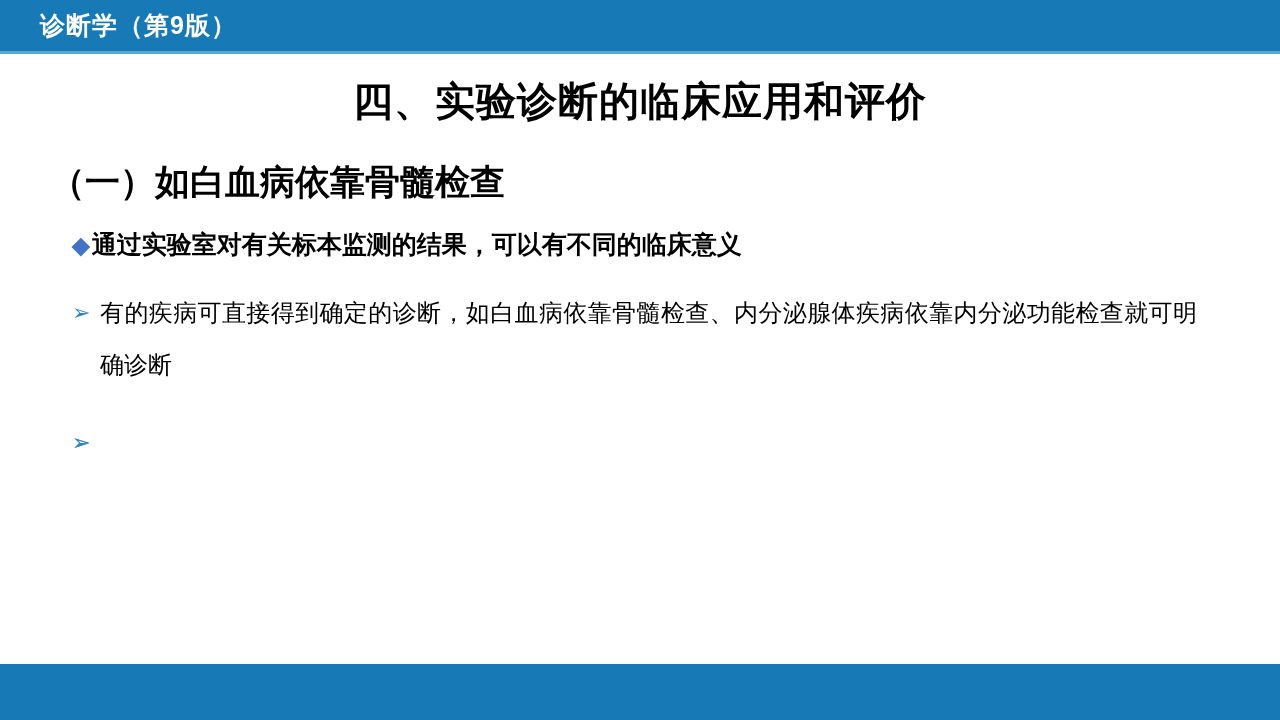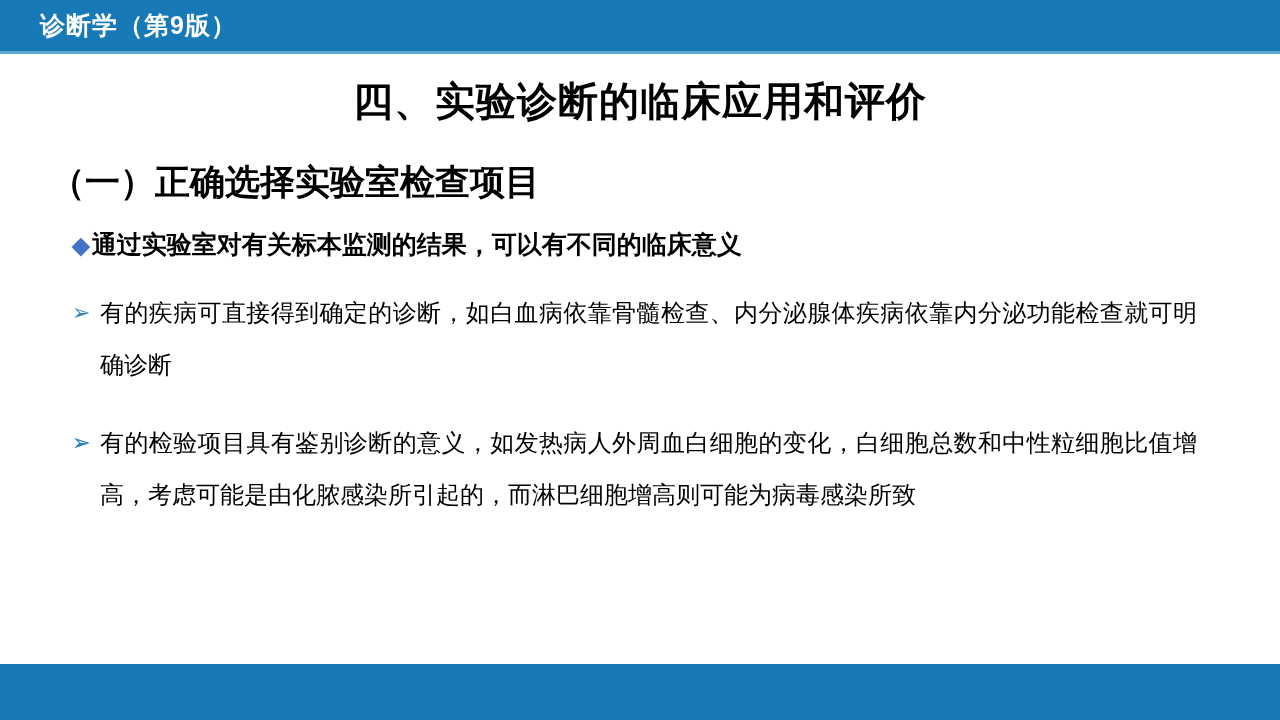--- a/index.html
+++ b/index.html
@@ -77,33 +77,32 @@
 </style>
 </head>
 <body>
 
 <div class="top-bar">
   <span class="book-title">诊断学（第9版）</span>
 </div>
 
 <h1 class="slide-title">四、实验诊断的临床应用和评价</h1>
 
-<h2 class="section-heading">（一）正确选择实验室检查项目</h2>
+<h2 class="section-heading">（一）如白血病依靠骨髓检查</h2>
 
 <div class="key-point">
   <span class="diamond">◆</span><span>通过实验室对有关标本监测的结果，可以有不同的临床意义</span>
 </div>
 
 <div class="bullet-list">
   <div class="bullet">
     <span class="arrow">➢</span>
     <span>有的疾病可直接得到确定的诊断，如白血病依靠骨髓检查、内分泌腺体疾病依靠内分泌功能检查就可明确诊断</span>
   </div>
   <div class="bullet">
     <span class="arrow">➢</span>
   </div>
   <div class="bullet">
     <span class="arrow">➢</span>
-    <span>有的检验项目具有鉴别诊断的意义，如发热病人外周血白细胞的变化，白细胞总数和中性粒细胞比值增高，考虑可能是由化脓感染所引起的，而淋巴细胞增高则可能为病毒感染所致</span>
   </div>
 </div>
 
 <div class="bottom-bar"></div>
 
 </body></html>

